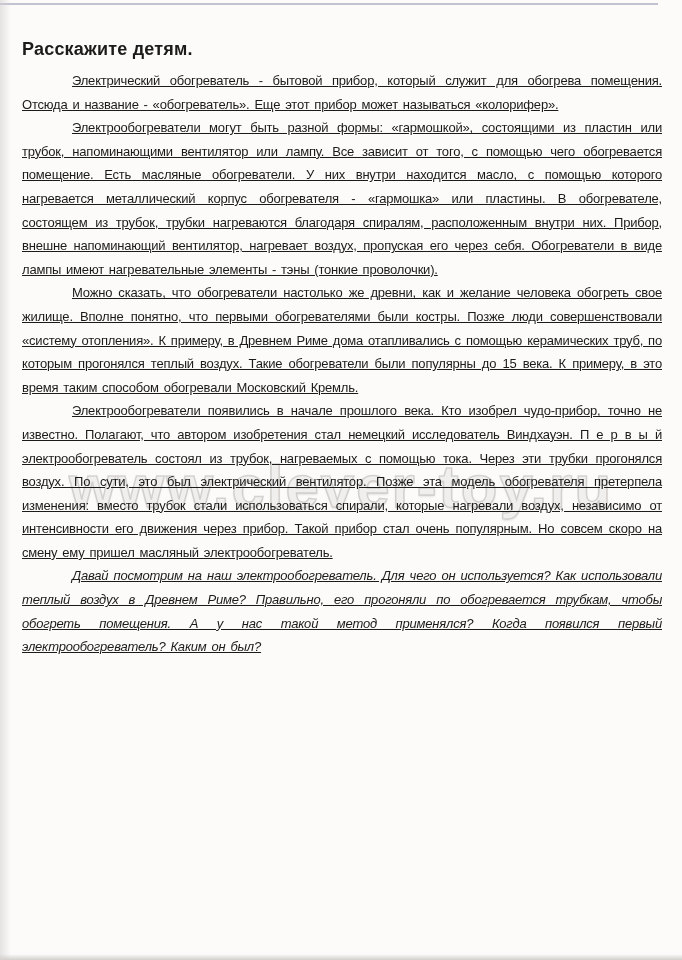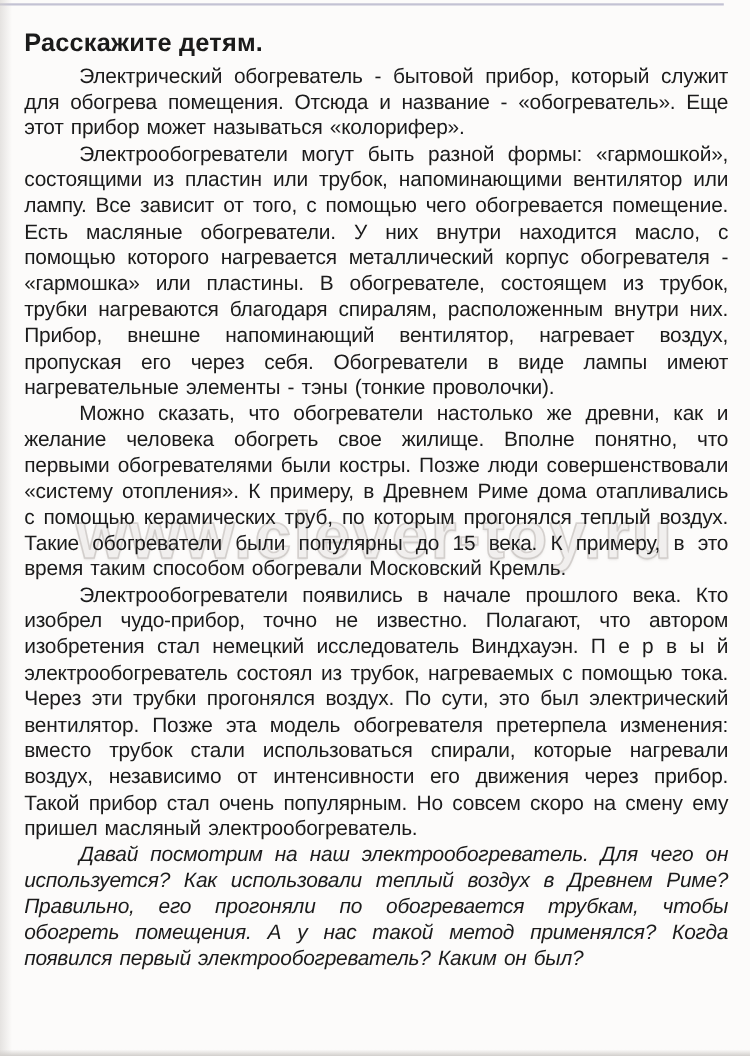--- a/index.html
+++ b/index.html
@@ -47,34 +47,35 @@
     user-select: none;
   }
   .content {
     position: absolute;
     top: 24px; left: 22px;
     width: 640px;
     z-index: 1;
     color: #1b1b1b;
   }
   .doc-title {
-    font-size: 23px;
+    font-size: 18px;
     font-weight: 700;
     letter-spacing: 0.2px;
-    margin: 1px 0 7px 0;
+    margin: 12px 0 7px 0;
     line-height: 26px;
   }
   .para {
     margin: 0;
-    font-size: 19px;
+    font-size: 13px;
     line-height: 23.6px;
     text-align: justify;
     text-indent: 50px;
     word-spacing: 1.5px;
     letter-spacing: -0.2px;
+    text-decoration: underline;
   }
   .para.italic { font-style: italic; }
 </style>
 </head>
 <body>
 
 <div class="scan-edge-top"></div>
 <div class="scan-edge-left"></div>
 <div class="scan-edge-bottom"></div>
 

